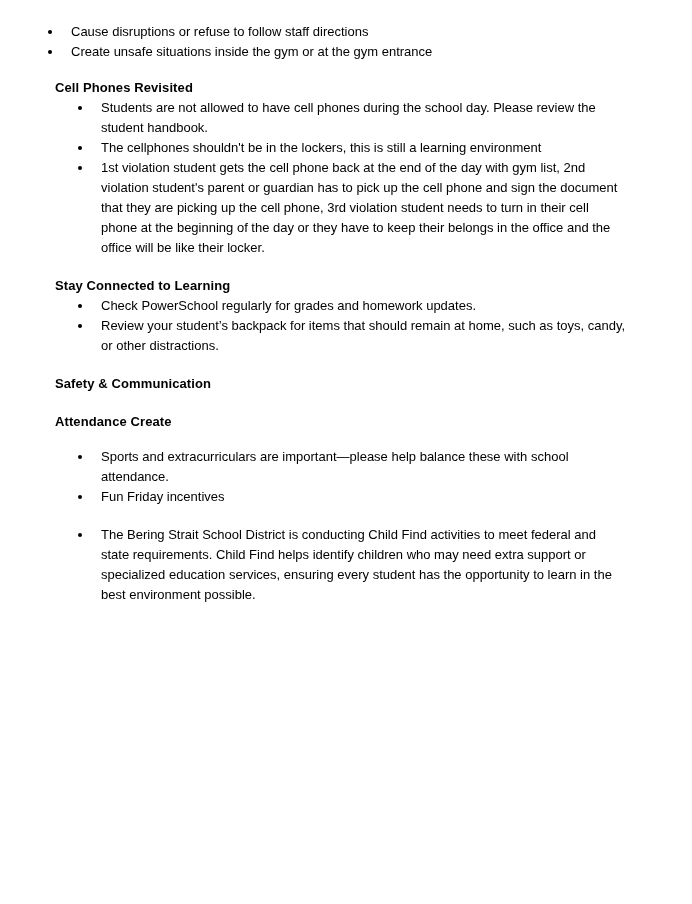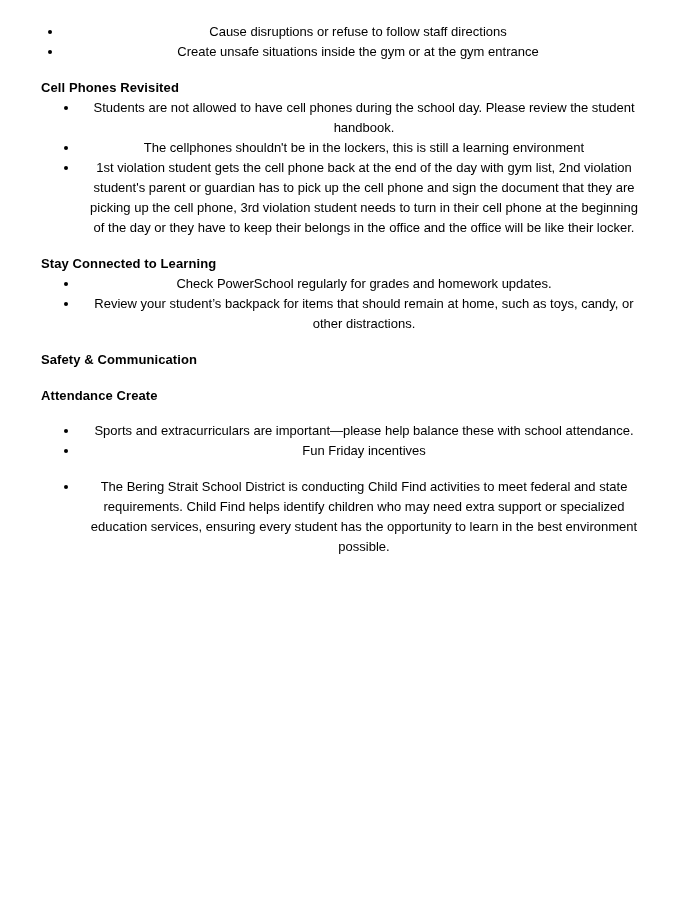--- a/index.html
+++ b/index.html
@@ -17,21 +17,21 @@
   .page {
     position: relative;
     width: 692px;
     height: 904px;
     background: #ffffff;
     overflow: hidden;
     padding-top: 22px;
     box-sizing: border-box;
   }
   .section {
-    margin: 4px;
+    margin: 18px;
     padding-left: 12px;
   }
   .section-heading {
     font-size: 13px;
     font-weight: bold;
     line-height: 20px;
     margin: 0;
     padding-left: 25px;
     letter-spacing: 0.1px;
   }
@@ -47,21 +47,21 @@
   ul.bullets.gap-top {
     margin-top: 15px;
   }
   ul.bullets > li {
     position: relative;
     font-size: 13px;
     line-height: 20px;
     margin: 0;
     padding-left: 71px;
     padding-right: 47px;
-    text-align: center;
+    text-align: left;
   }
   ul.bullets > li::before {
     content: "";
     position: absolute;
     left: 48px;
     top: 8px;
     width: 4px;
     height: 4px;
     background: #000000;
     border-radius: 50%;

